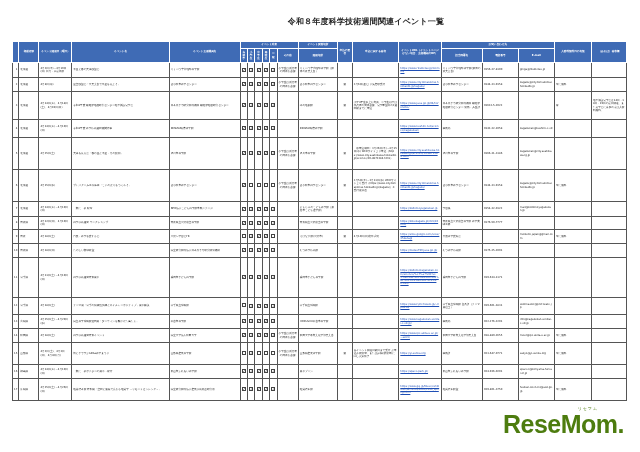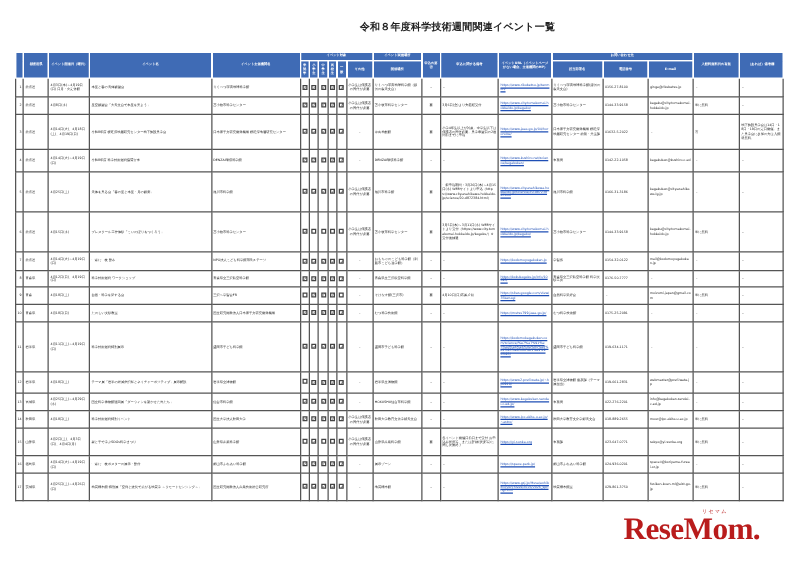--- a/index.html
+++ b/index.html
@@ -7,21 +7,21 @@
   .title{position:absolute;top:16px;left:0;width:640px;text-align:center;font-size:8px;font-weight:bold;letter-spacing:0.2px;padding-left:46px;}
   table{position:absolute;left:12px;top:41px;border-collapse:collapse;table-layout:fixed;width:615px;}
   td,th{border:0.6px solid #555;font-size:2.6px;line-height:3.2px;padding:0 1px;overflow:hidden;vertical-align:middle;word-break:break-all;}
   th{background:#3f6bb5;color:#fff;font-weight:bold;text-align:center;border-color:#fff;}
   thead tr.h1 th{height:6px;}
   thead tr.h2 th{height:13px;}
   td.num{text-align:right;padding-right:1px;}
   td.c{text-align:center;}
   td.link{color:#1f4fb5;text-decoration:underline;}
   .cb{display:inline-block;width:4px;height:4px;border:0.5px solid #444;box-sizing:border-box;font-size:3.5px;line-height:3.5px;text-align:center;color:#222;}
-  .logo{position:absolute;right:32px;top:410px;font-family:Liberation Serif, serif;font-weight:bold;font-size:25px;color:#b91c1c;letter-spacing:-0.5px;}
+  .logo{position:absolute;right:16px;top:410px;font-family:Liberation Sans, sans-serif;font-weight:bold;font-size:25px;color:#4d7c0f;letter-spacing:-0.5px;}
   .logo small{position:absolute;right:26px;top:-4px;font-size:4px;font-weight:normal;letter-spacing:1px;}
   .logo .dot{font-size:25px;}
 </style>
 </head>
 <body>
 
 <div class="title">令和８年度科学技術週間関連イベント一覧</div>
 
 <table>
   <colgroup>

